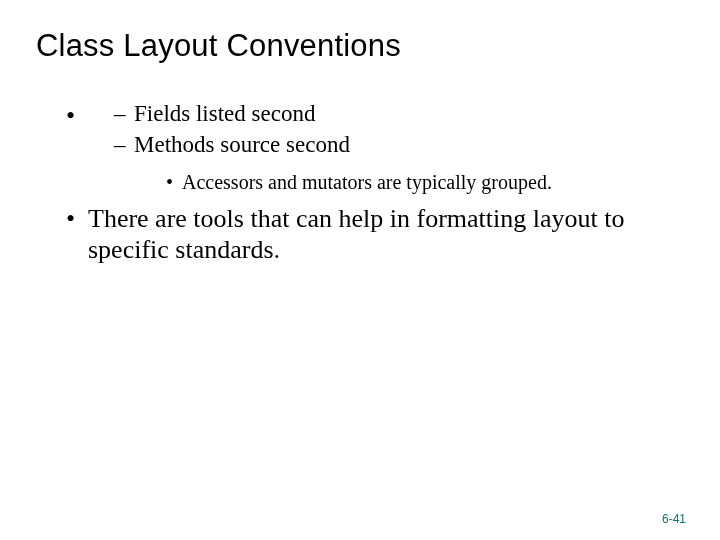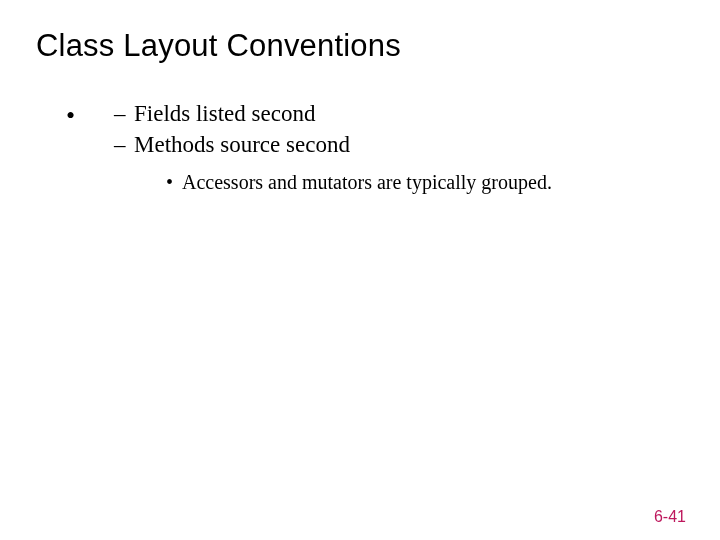--- a/index.html
+++ b/index.html
@@ -78,22 +78,22 @@
     content: "•";
     position: absolute;
     left: 0;
     top: 0;
   }
   .footer {
     position: absolute;
     right: 34px;
     bottom: 14px;
     font-family: Arial, Helvetica, sans-serif;
-    font-size: 16px;
-    color: #be185d;
+    font-size: 12px;
+    color: #0f766e;
   }
 </style>
 </head>
 <body>
 
 <div class="slide">
   <h1 class="title">Class Layout Conventions</h1>
 
   <ul class="level1">
     <li>
@@ -104,16 +104,19 @@
         <li>
           <span>Methods source second</span>
           <ul class="level3">
             <li>
               <span>Accessors and mutators are typically grouped.</span>
             </li>
           </ul>
         </li>
       </ul>
     </li>
+    <li>
+      <span>There are tools that can help in formatting layout to specific standards.</span>
+    </li>
   </ul>
 
   <div class="footer">6-41</div>
 </div>
 
 </body></html>

